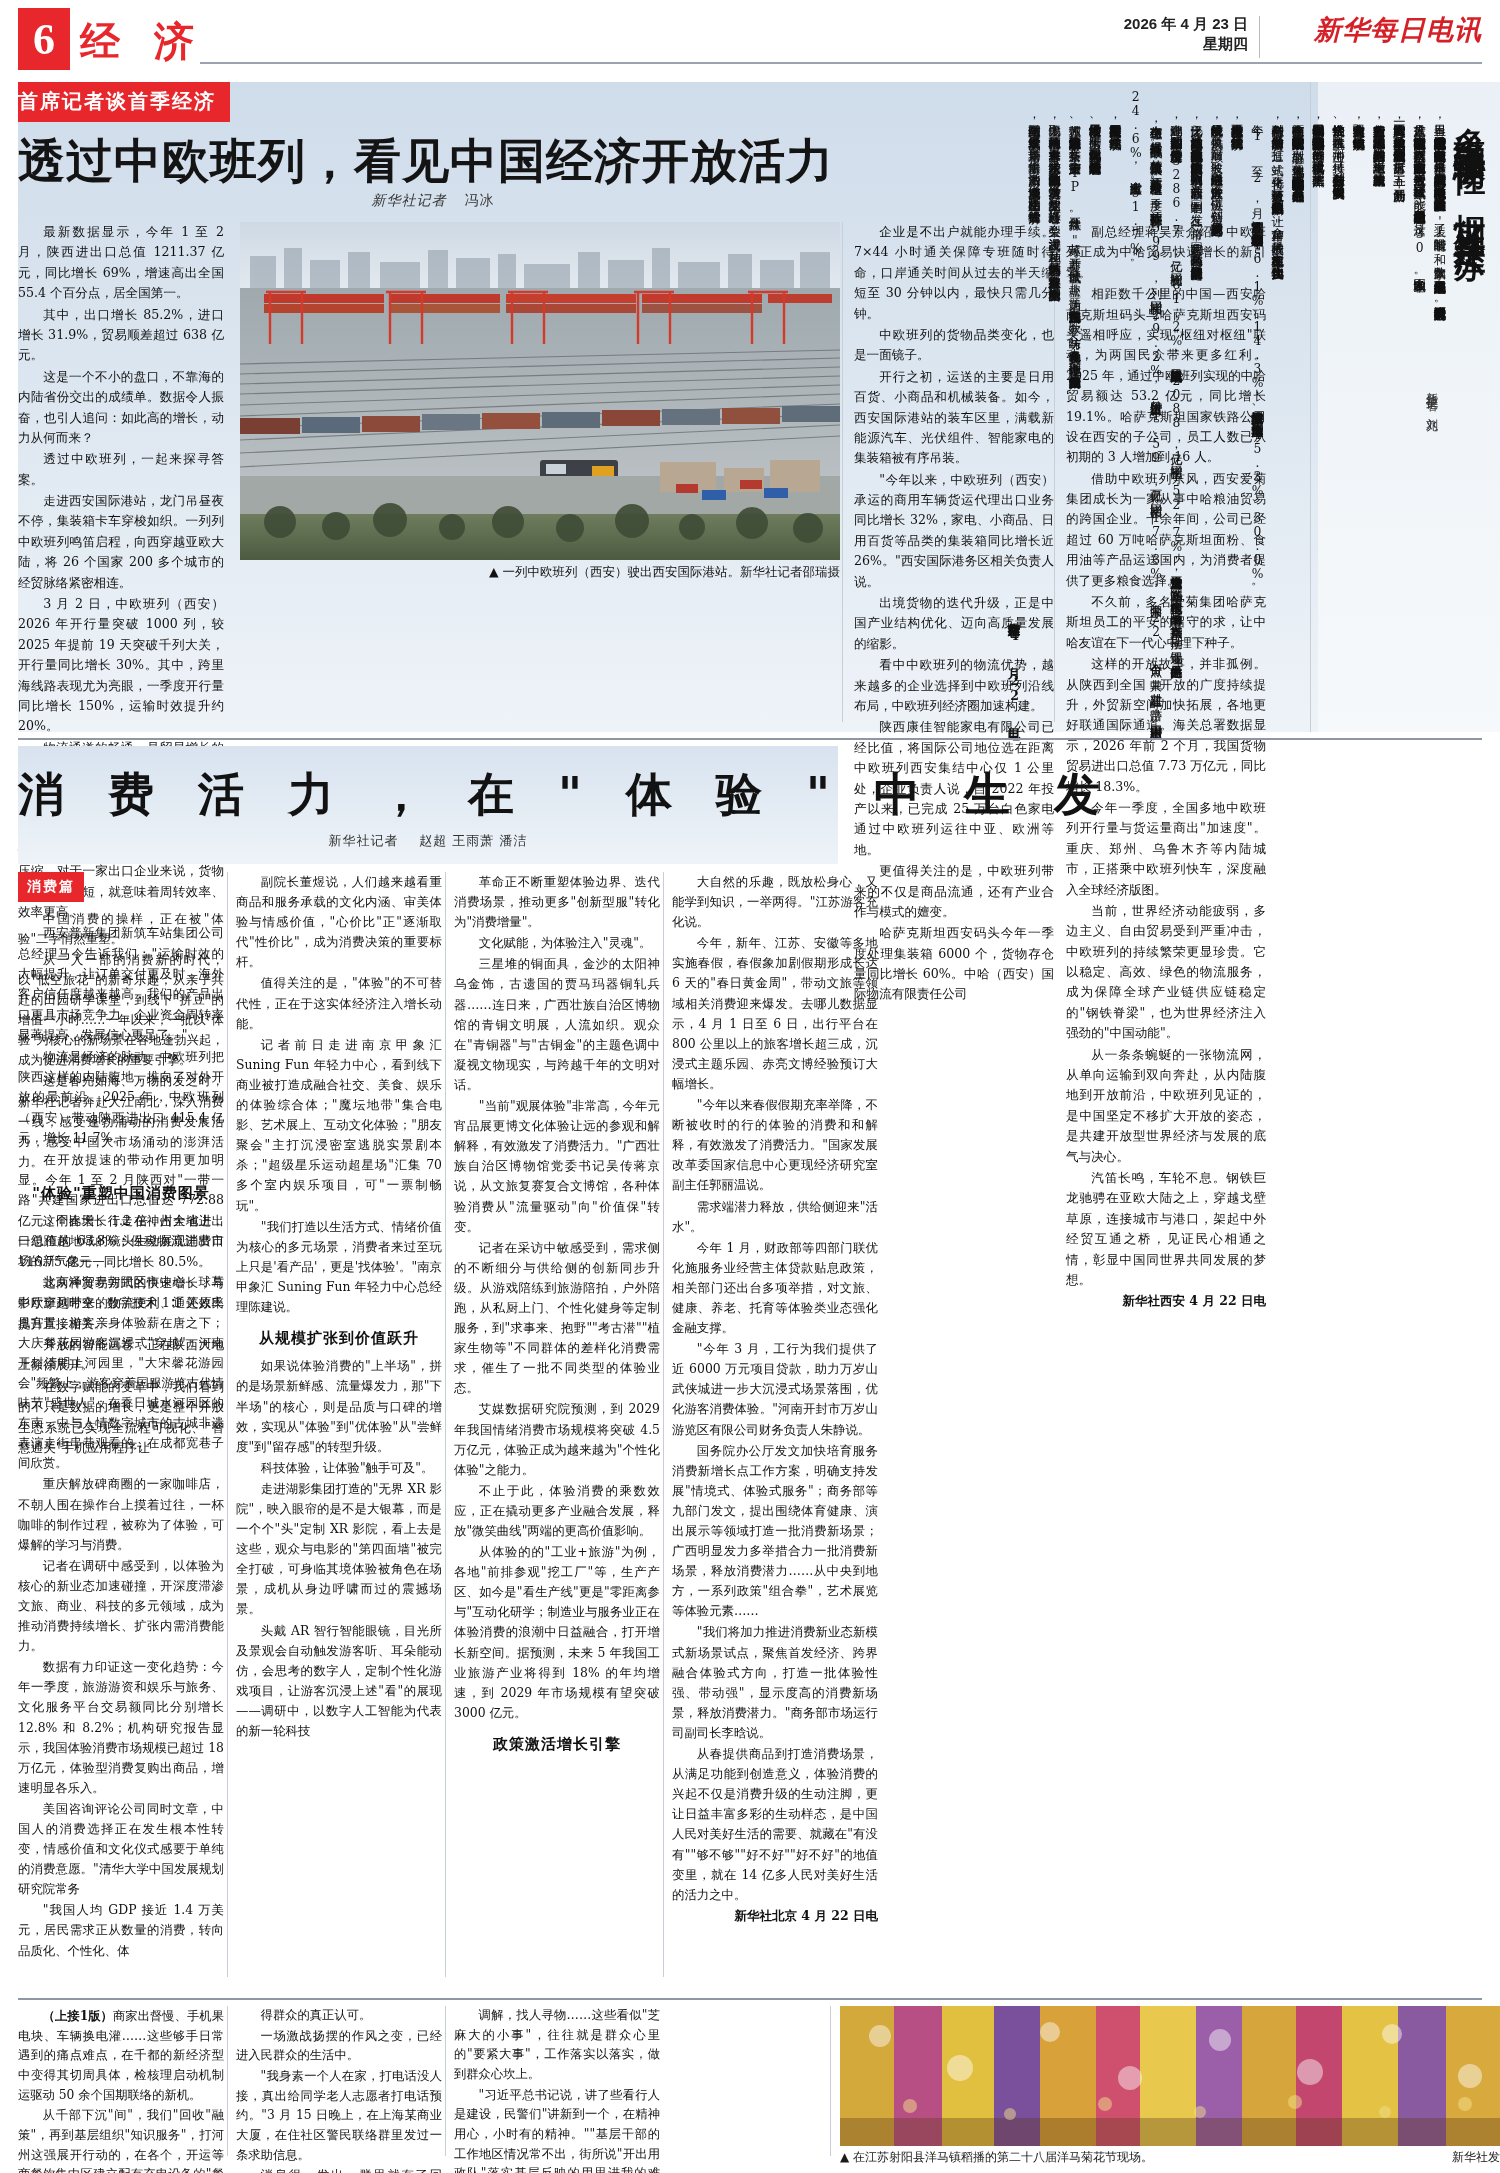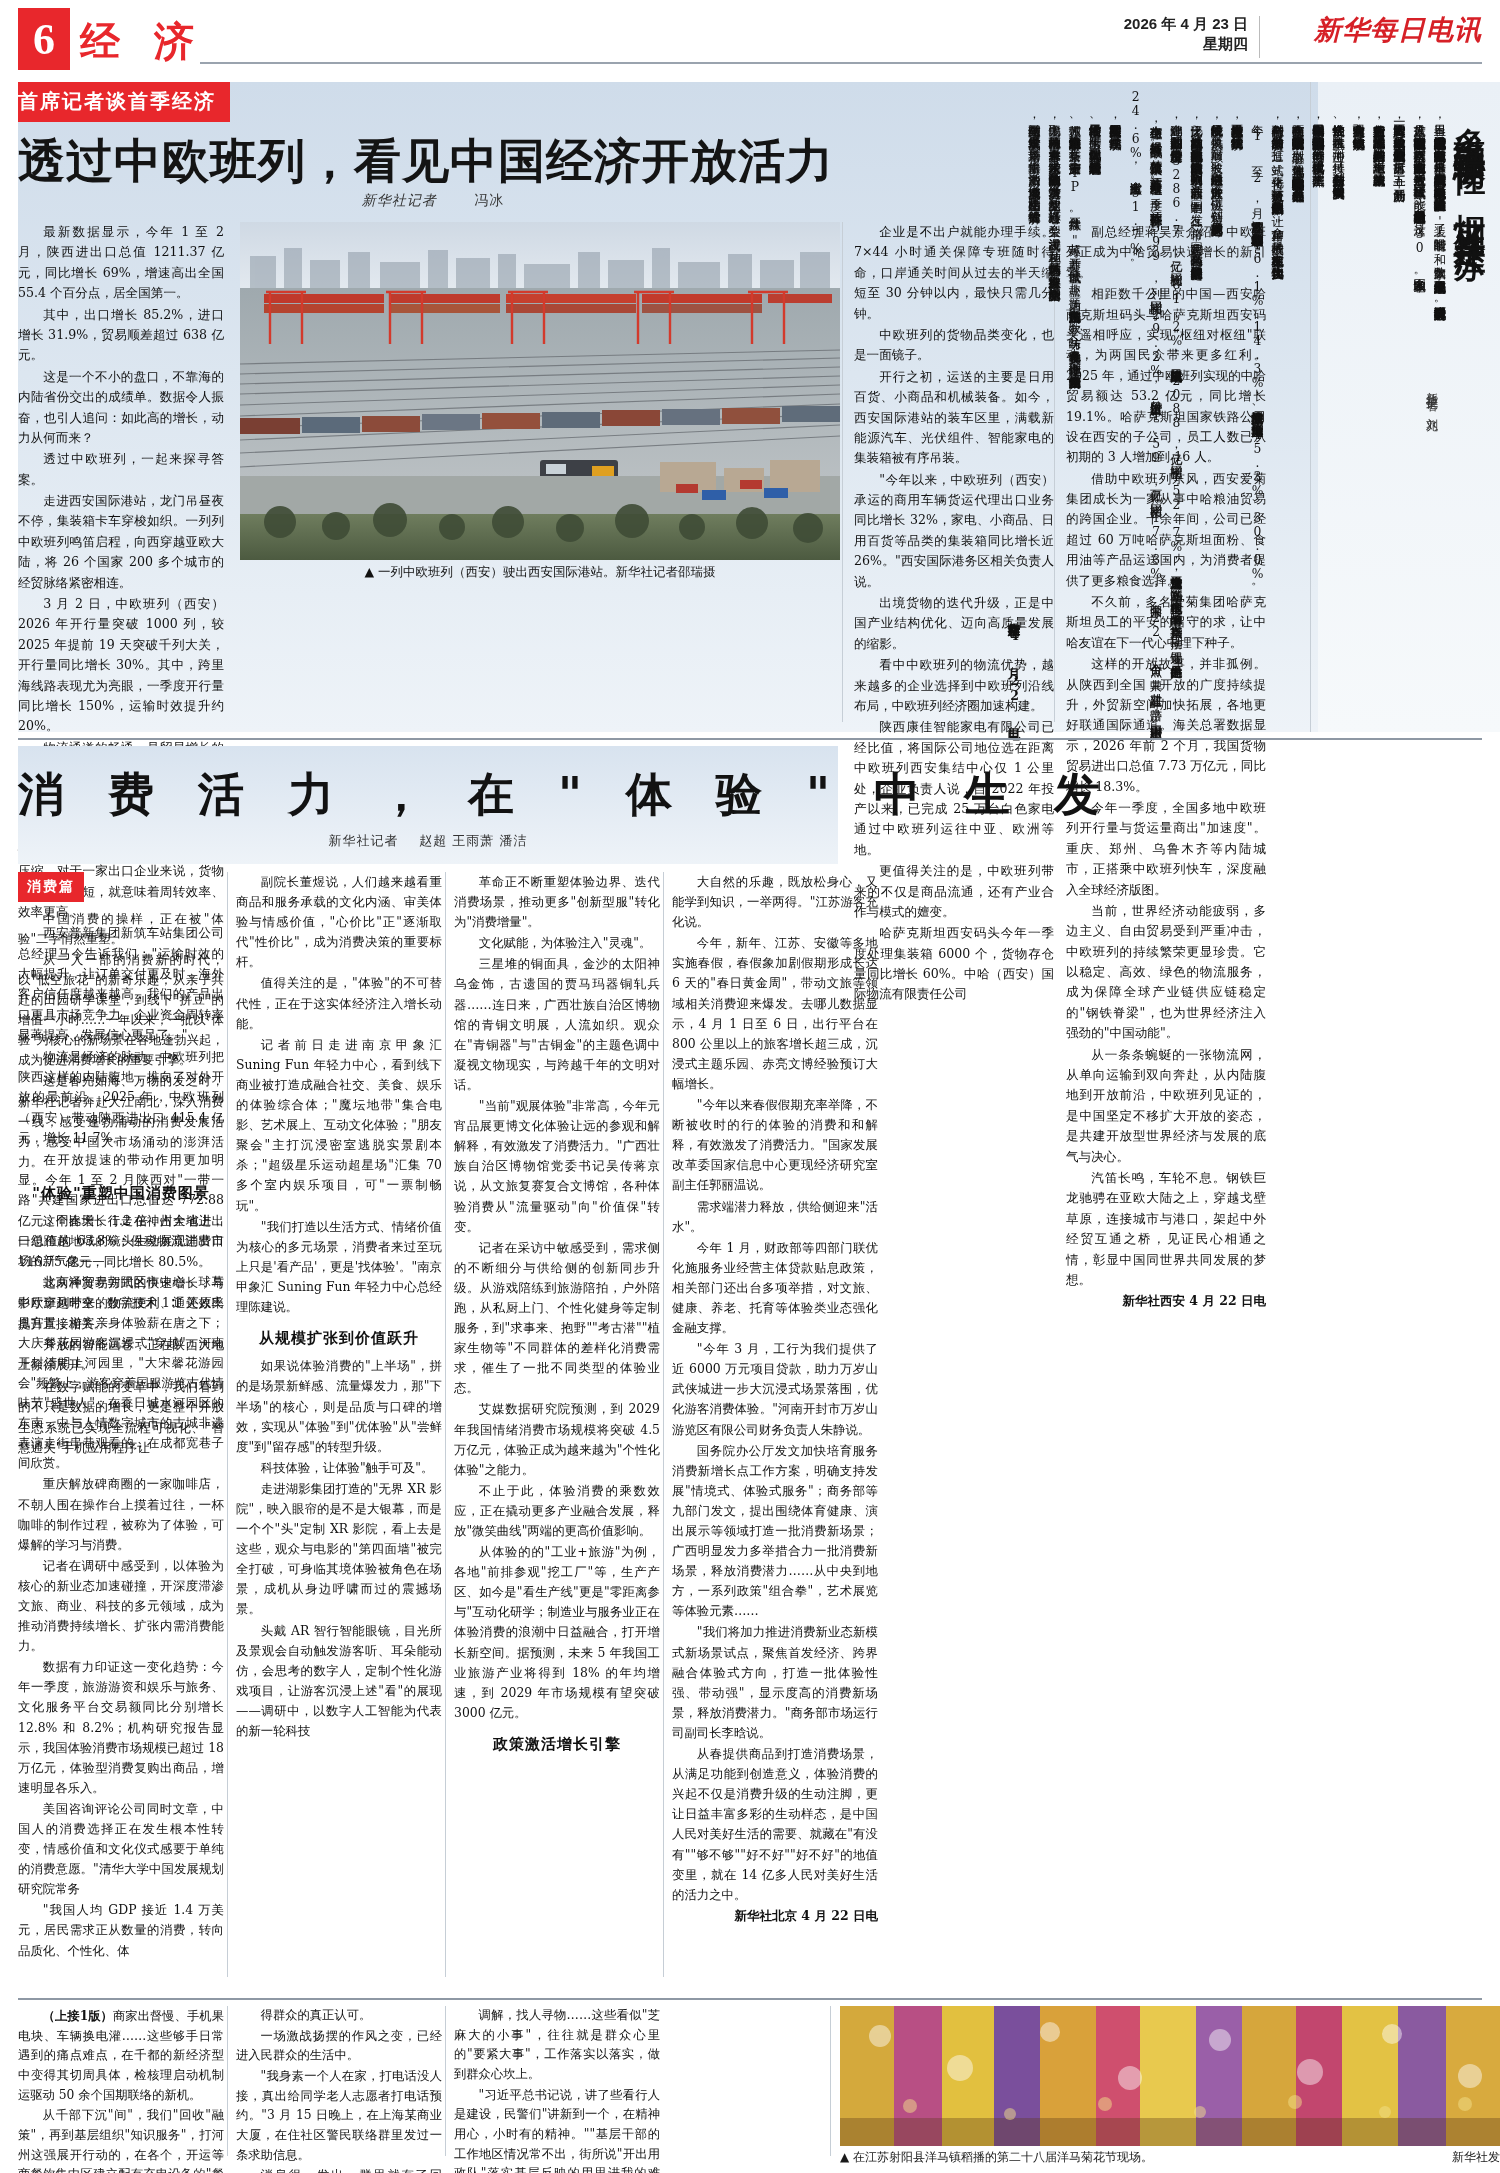--- a/index.html
+++ b/index.html
@@ -66,35 +66,35 @@
     position:absolute; left:0; top:48px; width:830px;
     text-align:left;
     font-size:47px; font-weight:bold; letter-spacing:1px;
     font-family:"DejaVu Serif", serif;
     color:#141414;
     white-space:nowrap;
   }
   .main-byline {
     position:absolute; left:0; top:110px; width:830px;
     text-align:center; font-size:14px; color:#333;
-    font-family:Liberation Mono, monospace;
+    font-family:Liberation Serif, serif;
     letter-spacing:1px;
   }
   .main-byline .b-role { font-style:italic; }
 
   
   .photo {
     position:absolute; left:222px; top:140px; width:600px; height:338px;
     overflow:hidden; background:#8fa2b4;
   }
   .photo svg { display:block; width:100%; height:100%; }
   .photo-caption {
     position:absolute; left:222px; top:482px; width:600px;
     font-size:12.5px; color:#222; font-family:"DejaVu Serif", serif;
-    display:flex; justify-content:center;
+    display:flex; justify-content:flex-end;
   }
   .photo-caption .tri { color:#111; }
 
   
   .topcol {
     position:absolute; top:140px;
     font-size:12.6px; line-height:1.62;
     text-align:justify; color:#111;
     font-family:"DejaVu Serif", serif;
   }

